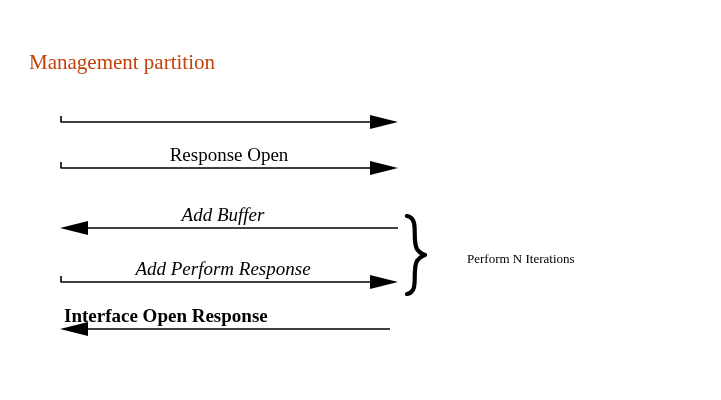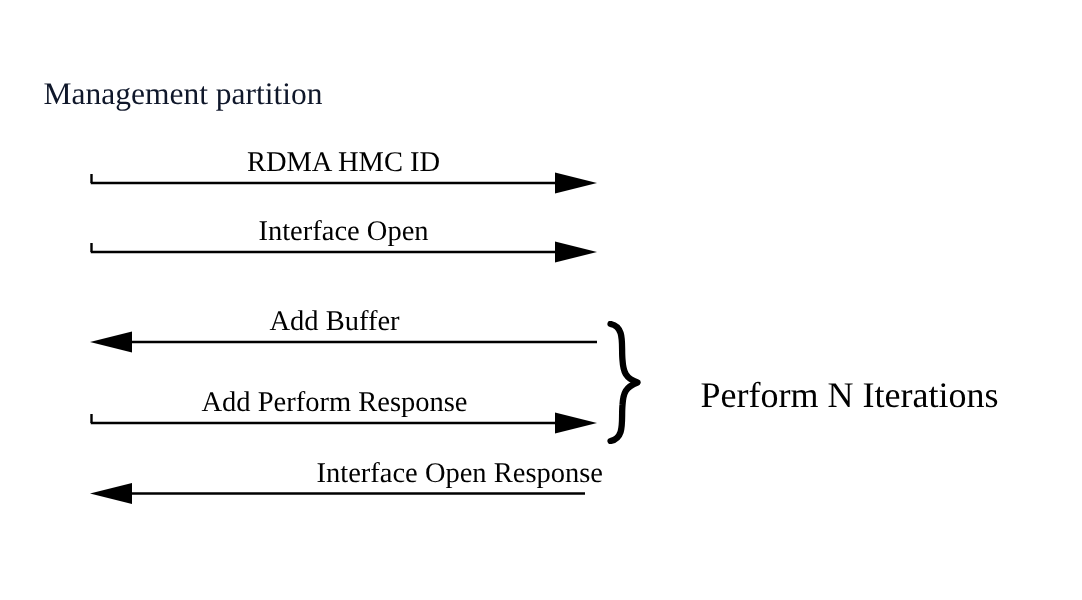--- a/index.html
+++ b/index.html
@@ -16,21 +16,21 @@
     font-family: "Liberation Serif", "DejaVu Serif", serif;
     color: #000000;
   }
 
   
   .participant {
     position: absolute;
     font-size: 21px;
     line-height: 1;
     white-space: nowrap;
-    color: #0f172a;
+    color: #c2410c;
   }
   #participant-management { left: 29px;  top: 52px; }
   #participant-hypervisor  { left: 312px; top: 52px; }
 
   
   .message {
     position: absolute;
     left: 60px;
     width: 338px;
     height: 34px;
@@ -38,22 +38,22 @@
 
   .message-label {
     position: absolute;
     bottom: 8px;
     width: 100%;
     text-align: center;
     font-size: 19px;
     line-height: 1;
     white-space: nowrap;
   }
-  .message-label.shift-left  { transform: translateX(-6px); }
-  .message-label.shift-right { text-align: right; transform: translateX(4px); }
+  .message-label.shift-left  { transform: translateX(-6px); font-style: italic; }
+  .message-label.shift-right { text-align: left; transform: translateX(4px); font-weight: bold; }
 
   .message-arrow {
     position: absolute;
     left: 0;
     bottom: 0;
     width: 100%;
     height: 14px;
     overflow: visible;
   }
 
@@ -62,44 +62,43 @@
     position: absolute;
     left: 401px;
     top: 214px;
     width: 30px;
     height: 82px;
   }
   #loop-note {
     position: absolute;
     left: 467px;
     top: 252px;
-    font-size: 24px;
+    font-size: 13px;
     line-height: 1;
     white-space: nowrap;
   }
 </style>
 </head>
 <body>
 
 <div id="canvas">
 
   <div class="participant" id="participant-management">Management partition</div>
 
 
   <div class="message" style="top:92px;">
-    <div class="message-label">RDMA HMC ID</div>
     <svg class="message-arrow" viewBox="0 0 338 14" preserveAspectRatio="none">
       <line x1="0.5" y1="10" x2="310" y2="10" stroke="#000" stroke-width="1.6"></line>
       <polygon points="310,3 338,10 310,17" fill="#000"></polygon>
       <line x1="1" y1="4" x2="1" y2="10" stroke="#000" stroke-width="1.6"></line>
     </svg>
   </div>
 
   <div class="message" style="top:138px;">
-    <div class="message-label">Interface Open</div>
+    <div class="message-label">Response Open</div>
     <svg class="message-arrow" viewBox="0 0 338 14" preserveAspectRatio="none">
       <line x1="0.5" y1="10" x2="310" y2="10" stroke="#000" stroke-width="1.6"></line>
       <polygon points="310,3 338,10 310,17" fill="#000"></polygon>
       <line x1="1" y1="4" x2="1" y2="10" stroke="#000" stroke-width="1.6"></line>
     </svg>
   </div>
 
   <div class="message" style="top:198px;">
     <div class="message-label shift-left">Add Buffer</div>
     <svg class="message-arrow" viewBox="0 0 338 14" preserveAspectRatio="none">

